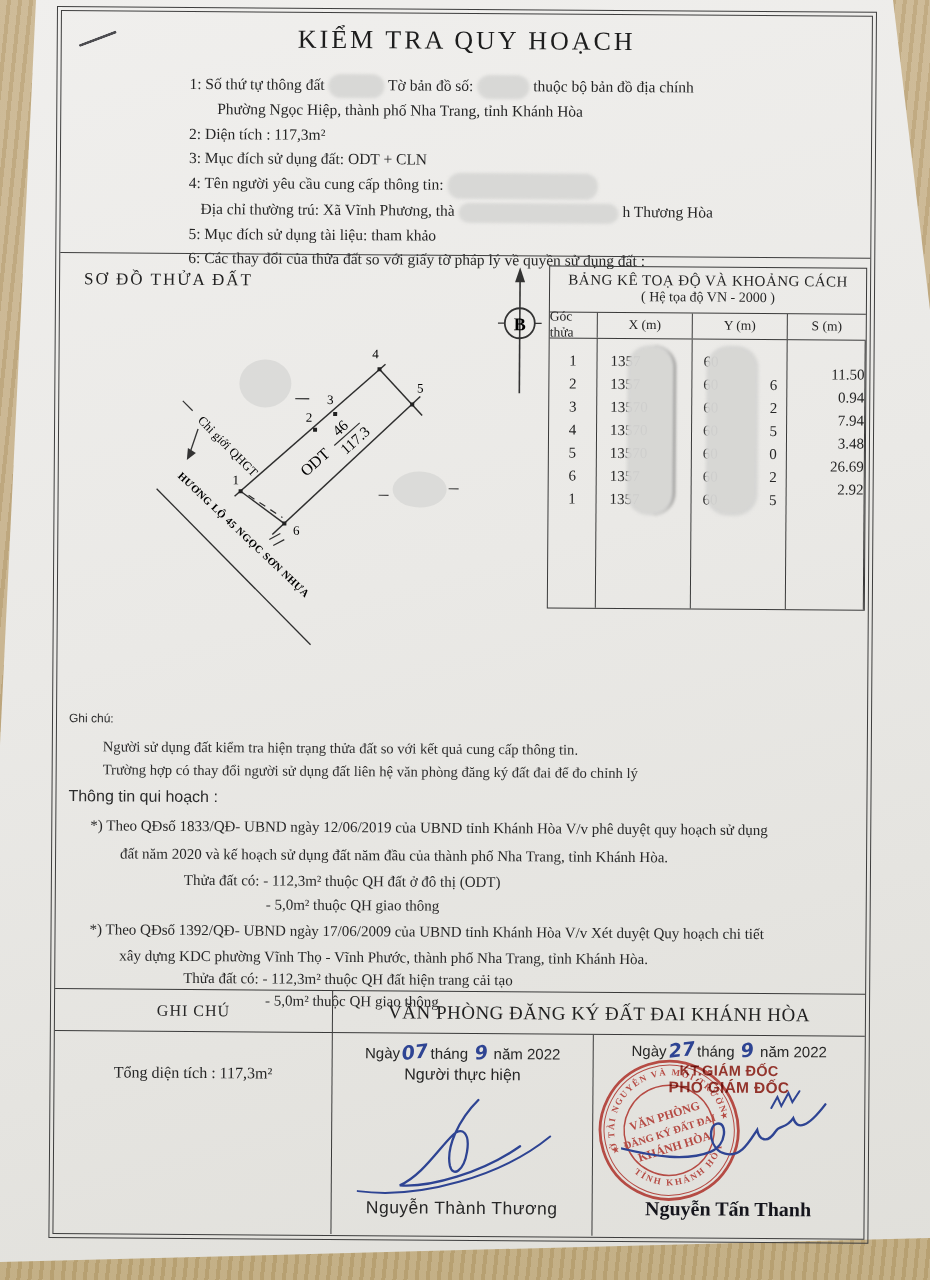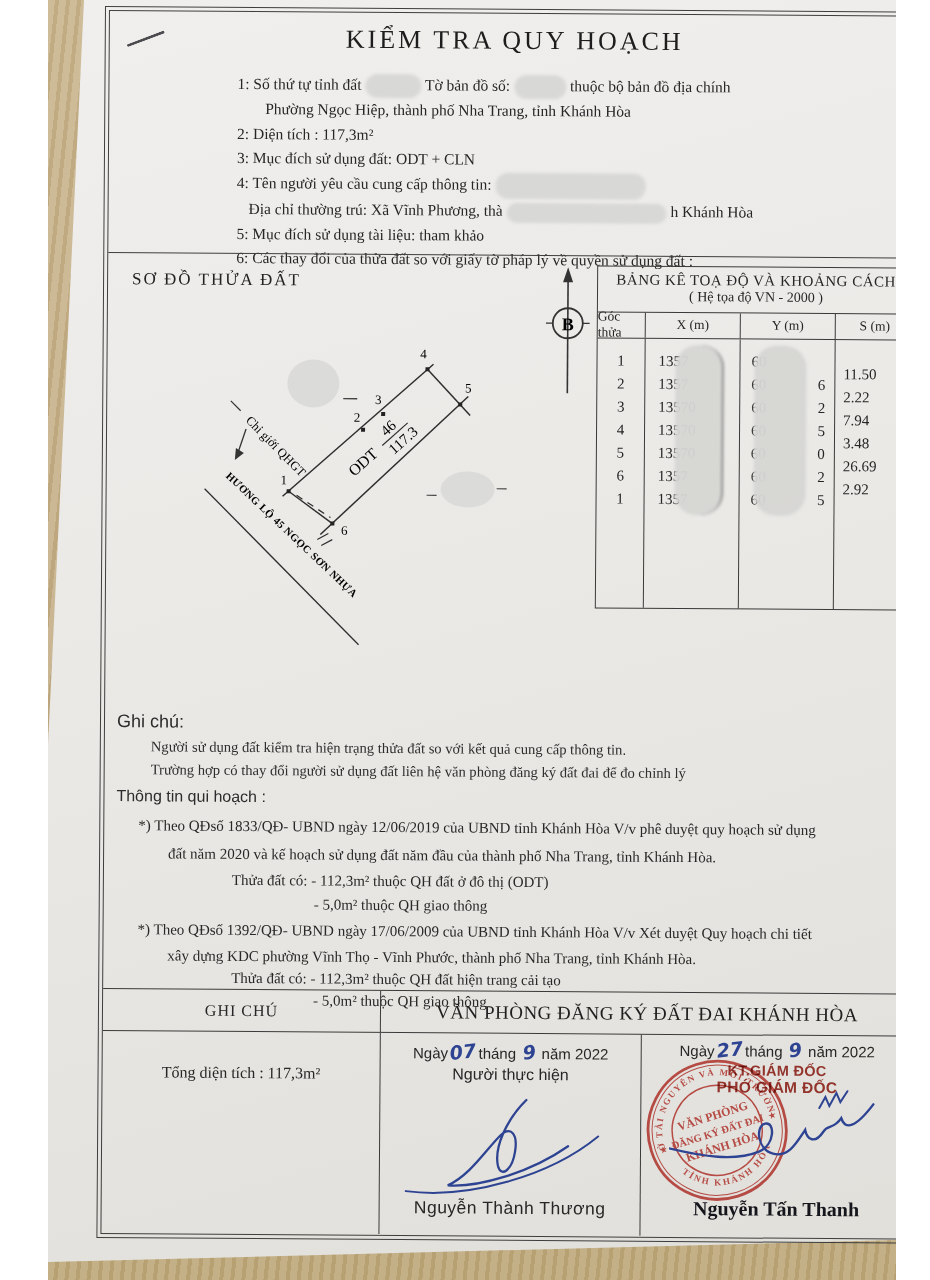--- a/index.html
+++ b/index.html
@@ -1,21 +1,21 @@
 <!DOCTYPE html>
 <html><head>
 <meta charset="utf-8">
 <style>
   html,body{margin:0;padding:0;}
-  .canvas{position:relative;width:848px;height:1280px;overflow:hidden;
+  .canvas{position:relative;width:930px;height:1280px;overflow:hidden;
     background:#c3ad85;
     background-image:
       repeating-linear-gradient(96deg, rgba(255,255,255,.10) 0 7px, rgba(128,96,44,.10) 7px 11px),
       linear-gradient(180deg,#c9b48d 0%,#c3ad85 60%,#bda779 100%);
-    font-family:"Liberation Serif", serif; color:#262626;margin-left:48px;}
+    font-family:"Liberation Serif", serif; color:#262626;}
   .paper{position:absolute;inset:0;
     clip-path:polygon(36px 0, 893px 0, 930px 310px, 930px 1238px, 0 1262px, 0 745px);
     background:linear-gradient(165deg,#f0efed 0%,#eae9e6 45%,#e0dfda 100%);}
   .frame{position:absolute;left:57px;top:6px;width:818px;height:1230px;
     border:1.5px solid #3e3e3e;transform:rotate(.4deg);transform-origin:0 0;}
   .inner{position:absolute;inset:3px;border:1px solid #3e3e3e;}
   .abs{position:absolute;}
   .ser{font-family:"Liberation Serif", serif;}
   .san{font-family:"Liberation Sans", sans-serif;}
   .pen-mark{left:16px;top:26px;width:40px;border-top:3.5px solid #4c4c50;border-radius:2px;transform:rotate(-21deg);}
@@ -34,25 +34,25 @@
   .ct-head{display:flex;border-bottom:1.5px solid #3a3a3a;height:26px;box-sizing:border-box;font-size:13.5px;}
   .ct-head>div{border-right:1px solid #3a3a3a;display:flex;align-items:center;justify-content:center;box-sizing:border-box;}
   .ct-head>div:last-child{border-right:none;}
   .ct-body{position:relative;display:flex;height:calc(100% - 71.5px);font-size:15px;}
   .ct-body>div{border-right:1px solid #3a3a3a;box-sizing:border-box;padding-top:11px;}
   .ct-body>div:last-child{border-right:none;}
   .cw1{width:48px;} .cw2{width:95px;} .cw3{width:95px;} .cw4{width:80px;flex:1;}
   .cline{line-height:23px;height:23px;padding-left:13px;}
   .cline.c{text-align:center;padding-left:0;}
   .cline.y{display:flex;justify-content:space-between;padding-left:11px;padding-right:9px;}
-  .scol .cline{text-align:left;padding-left:8px;}
+  .scol .cline{text-align:right;padding-left:16px;}
   .scol{padding-top:23px !important;}
   .strip{position:absolute;background:rgba(213,213,211,.96);border-radius:22px;filter:blur(1.6px);}
   
-  .note-h{font-size:18px;color:#2b2b2b;}
+  .note-h{font-size:12px;color:#2b2b2b;}
   .note-l{font-size:14.6px;white-space:nowrap;color:#2e2e2e;}
   .plan-l{font-size:15px;white-space:nowrap;color:#282828;}
   
   .btable{left:0;right:0;top:977px;bottom:0;border-top:1.5px solid #3a3a3a;}
   .bt-head{display:flex;height:42px;border-bottom:1.5px solid #3a3a3a;box-sizing:border-box;}
   .bt-h1{width:278px;border-right:1.5px solid #3a3a3a;display:flex;align-items:center;justify-content:center;
     font-size:16px;letter-spacing:1px;box-sizing:border-box;}
   .bt-h2{flex:1;display:flex;align-items:center;justify-content:center;font-size:19px;letter-spacing:.5px;color:#1f1f1f;}
   .bt-body{position:relative;display:flex;height:calc(100% - 43.5px);}
   .bt-c1{width:278px;border-right:1.5px solid #3a3a3a;box-sizing:border-box;}
@@ -79,37 +79,37 @@
 
   <div class="frame">
     <div class="inner">
 
       <div class="abs pen-mark"></div>
 
       <div class="abs title ser">KIỂM TRA QUY HOẠCH</div>
 
       <div class="abs items ser">
         <div>
-          <span>1: Số thứ tự tỉnh đất</span>
+          <span>1: Số thứ tự thông đất</span>
           <span class="redact" style="width:56px;height:24px;"></span>
           <span>Tờ bản đồ số:</span>
           <span class="redact" style="width:52px;height:24px;"></span>
           <span>thuộc bộ bản đồ địa chính</span>
         </div>
         <div class="ind1">Phường Ngọc Hiệp, thành phố Nha Trang, tỉnh Khánh Hòa</div>
         <div>2: Diện tích : 117,3m²</div>
         <div>3: Mục đích sử dụng đất: ODT + CLN</div>
         <div>
           <span>4: Tên người yêu cầu cung cấp thông tin:</span>
           <span class="redact" style="width:150px;height:26px;"></span>
         </div>
         <div class="ind2">
           <span>Địa chỉ thường trú:  Xã Vĩnh Phương, thà</span>
           <span class="redact" style="width:160px;height:20px;"></span>
-          <span>h Khánh Hòa</span>
+          <span>h Thương Hòa</span>
         </div>
         <div>5: Mục đích sử dụng tài liệu:   tham khảo</div>
         <div>6: Các thay đổi của thửa đất so với giấy tờ pháp lý về quyền sử dụng đất :</div>
       </div>
 
       <div class="abs sep"></div>
 
       <div class="abs sec-title ser">SƠ ĐỒ THỬA ĐẤT</div>
 
       <svg class="abs" style="left:438px;top:253px;" width="44" height="132" viewBox="0 0 44 132">
@@ -176,21 +176,21 @@
                 <span>60</span>
                 <span>2</span>
               </div>
               <div class="cline y">
                 <span>60</span>
                 <span>5</span>
               </div>
             </div>
           <div class="cw4 scol">
               <div class="cline">11.50</div>
-              <div class="cline">2.22</div>
+              <div class="cline">0.94</div>
               <div class="cline">7.94</div>
               <div class="cline">3.48</div>
               <div class="cline">26.69</div>
               <div class="cline">2.92</div>
             </div>
           <div class="strip" style="left:78px;top:6px;width:48px;height:170px;"></div>
           <div class="strip" style="left:157px;top:6px;width:52px;height:170px;"></div>
         </div>
       </div>
 

